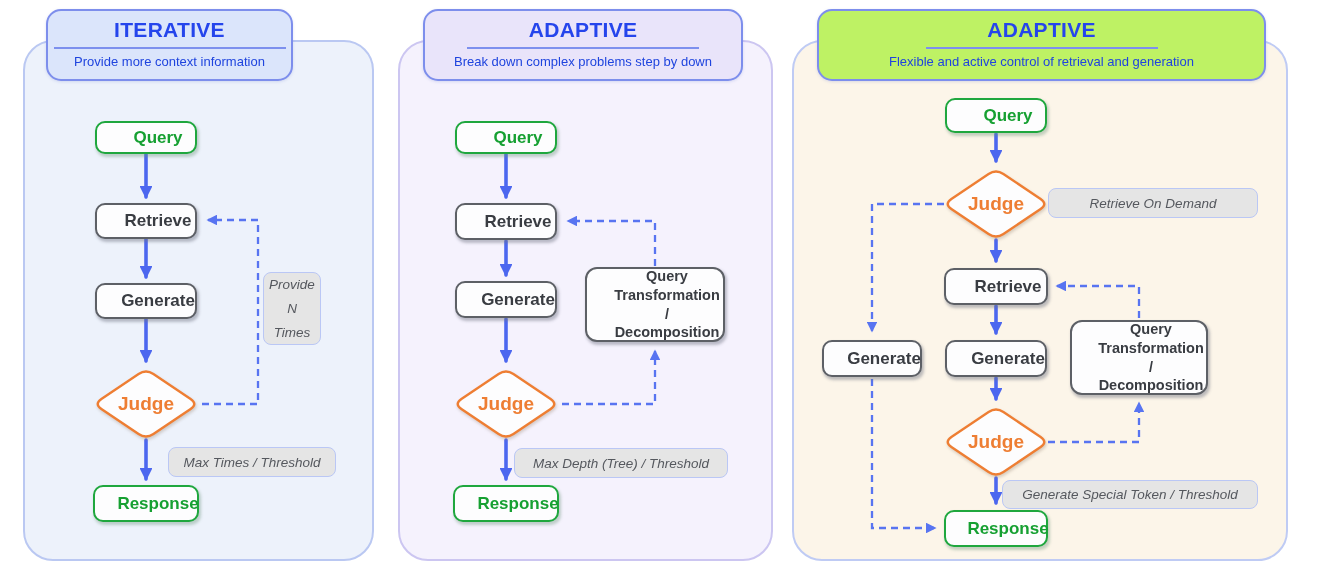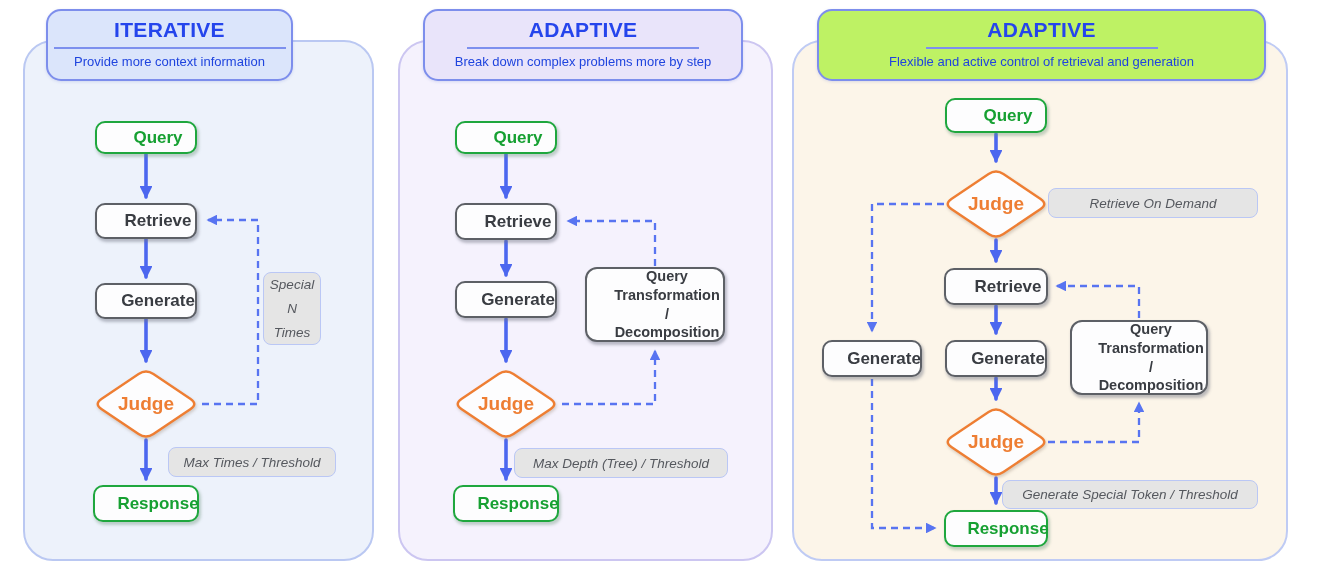--- a/index.html
+++ b/index.html
@@ -99,36 +99,36 @@
   </svg>
 
   <div class="phead h1">
     <div class="ptitle">ITERATIVE</div>
     <div class="pdivider"></div>
     <div class="psub">Provide more context information</div>
   </div>
   <div class="phead h2">
     <div class="ptitle">ADAPTIVE</div>
     <div class="pdivider"></div>
-    <div class="psub">Break down complex problems more by step</div>
+    <div class="psub">Break down complex problems step by down</div>
   </div>
   <div class="phead h3">
     <div class="ptitle">ADAPTIVE</div>
     <div class="pdivider"></div>
     <div class="psub">Flexible and active control of retrieval and generation</div>
   </div>
 
   <div class="node green" style="left:95px;top:121px;width:102px;height:33px">Query</div>
   <div class="node gray" style="left:95px;top:203px;width:102px;height:36px">Retrieve</div>
   <div class="node gray" style="left:95px;top:283px;width:102px;height:36px">Generate</div>
   <div class="judge-label" style="left:106px;top:392px">Judge</div>
   <div class="node green" style="left:93px;top:485px;width:106px;height:37px">Response</div>
   <div class="anno" style="left:263px;top:272px;width:58px;height:73px">
     <div class="lines">
-      <div>Special</div>
+      <div>Provide</div>
       <div>N</div>
       <div>Times</div>
     </div>
   </div>
   <div class="anno" style="left:168px;top:447px;width:168px;height:30px">Max Times / Threshold</div>
 
   <div class="node green" style="left:455px;top:121px;width:102px;height:33px">Query</div>
   <div class="node gray" style="left:455px;top:203px;width:102px;height:37px">Retrieve</div>
   <div class="node gray" style="left:455px;top:281px;width:102px;height:37px">Generate</div>
   <div class="node gray multi" style="left:585px;top:267px;width:140px;height:75px">

